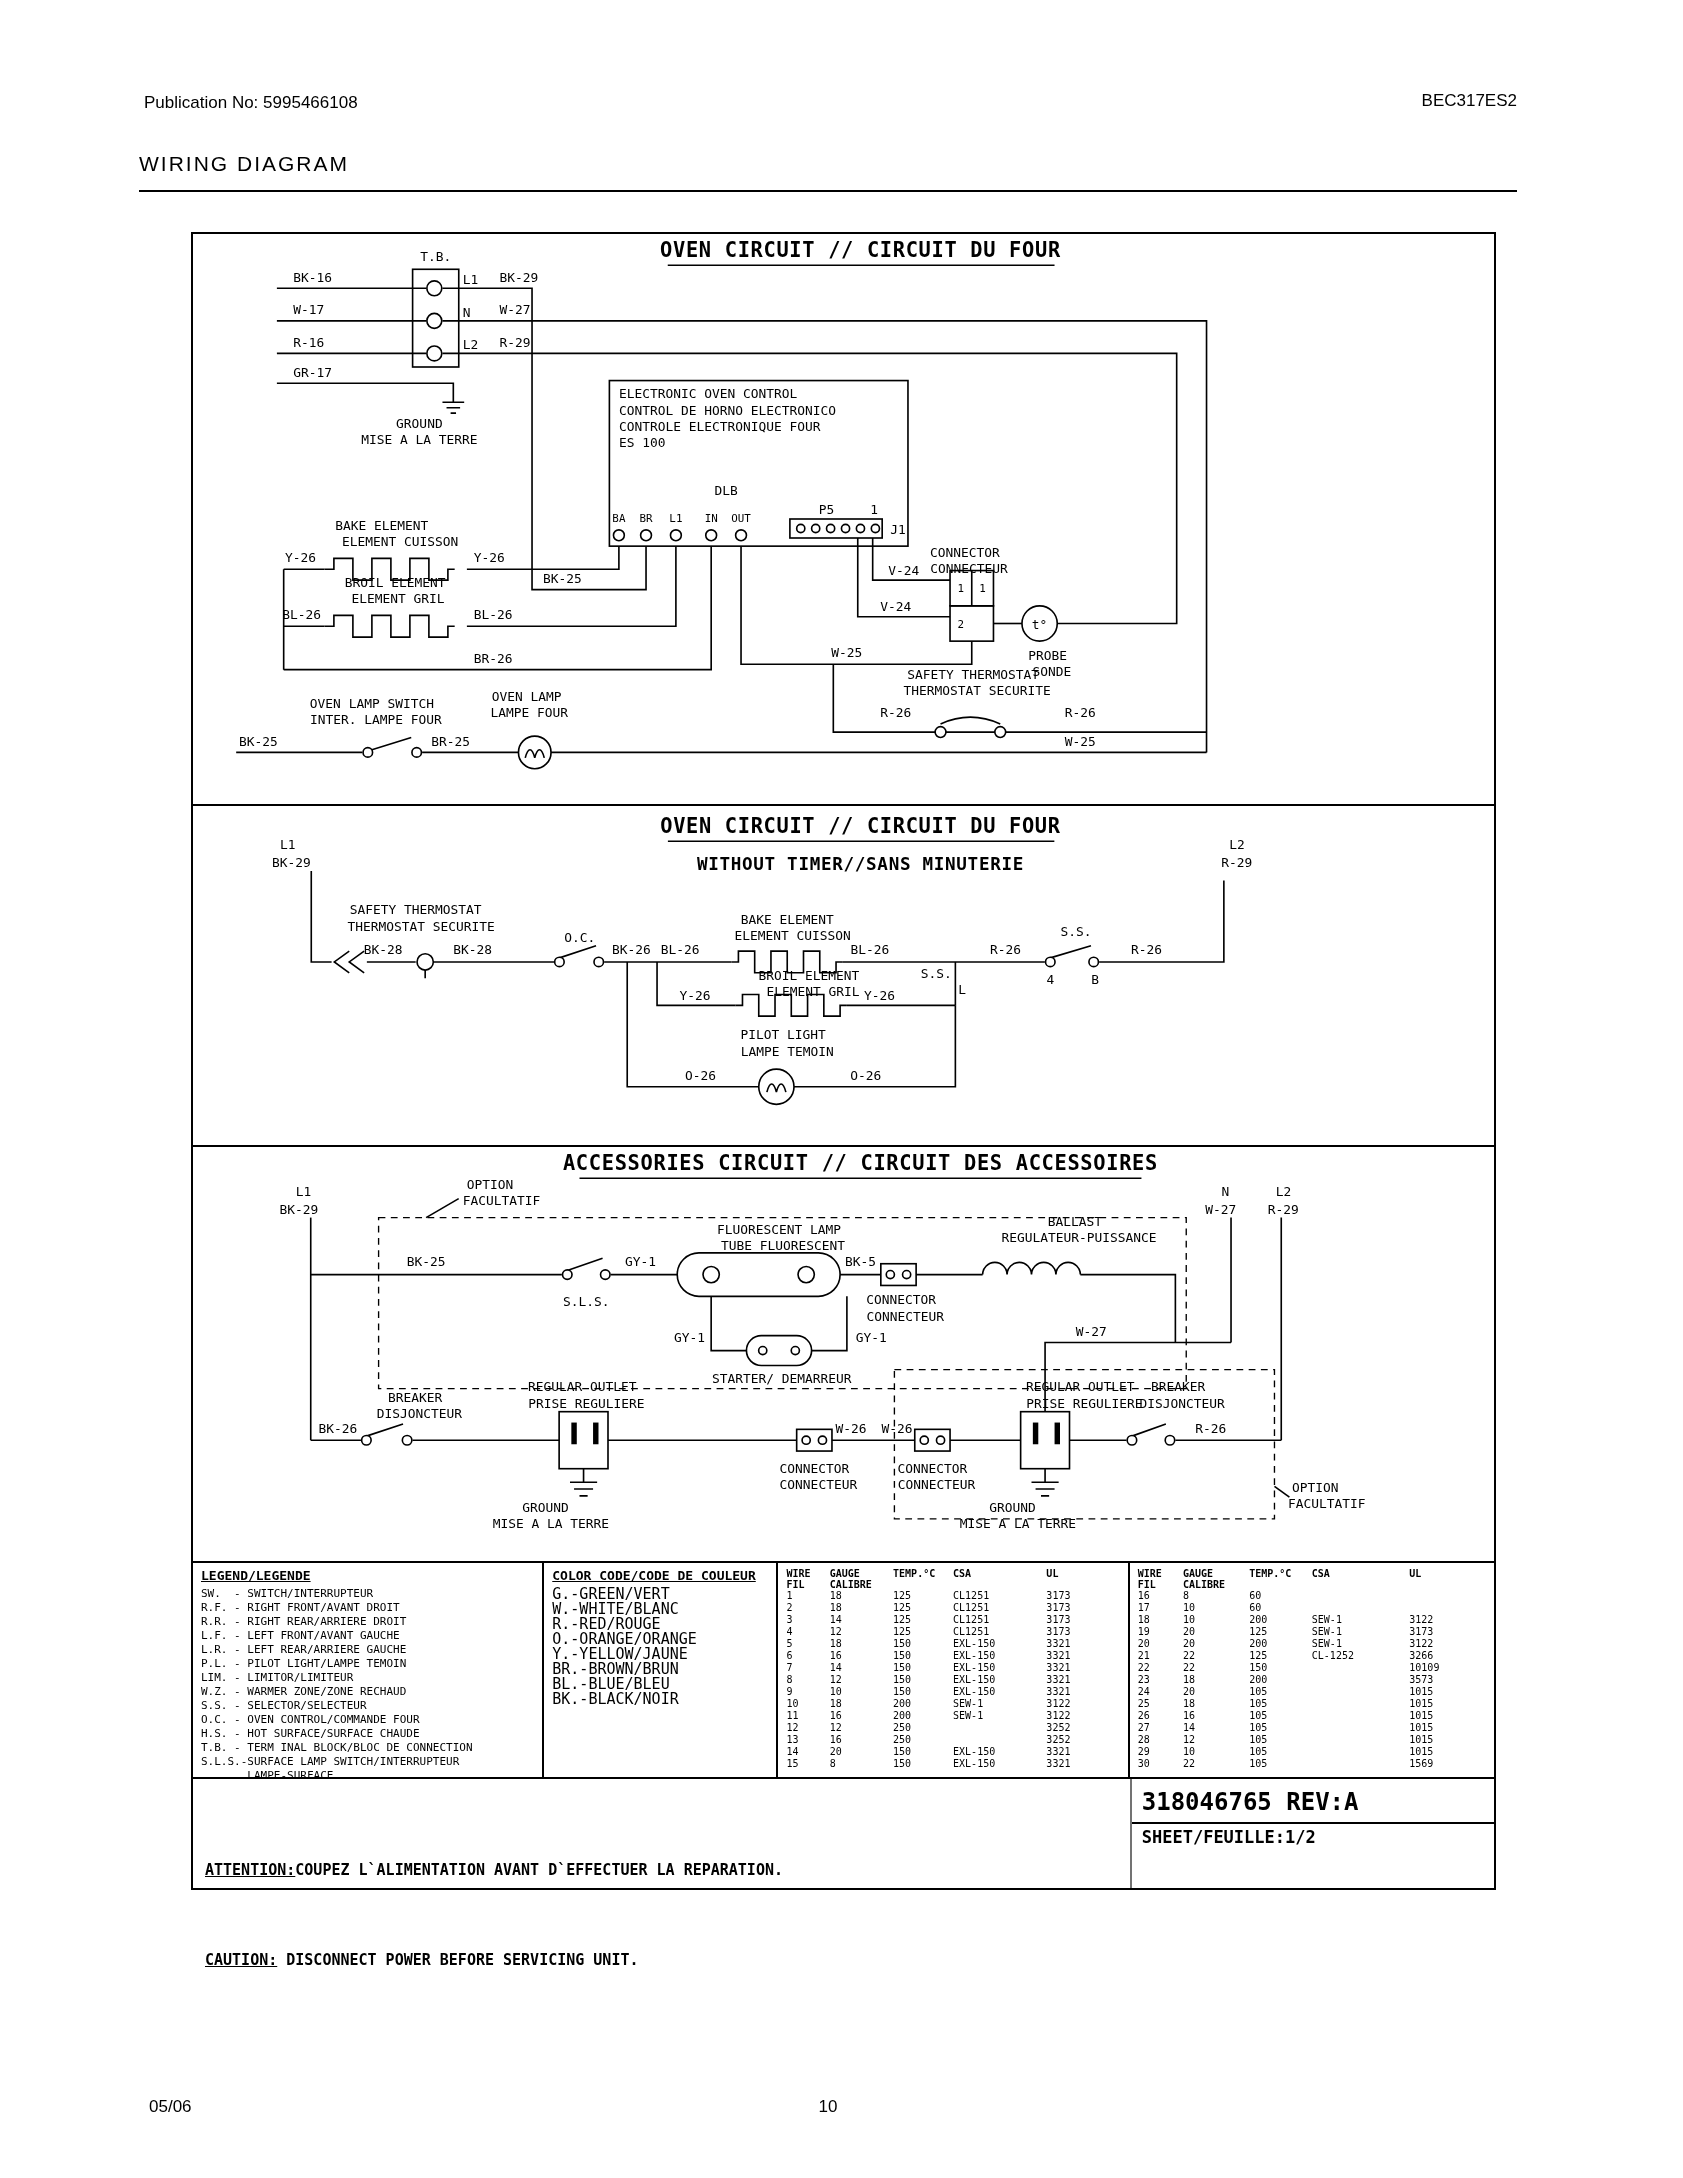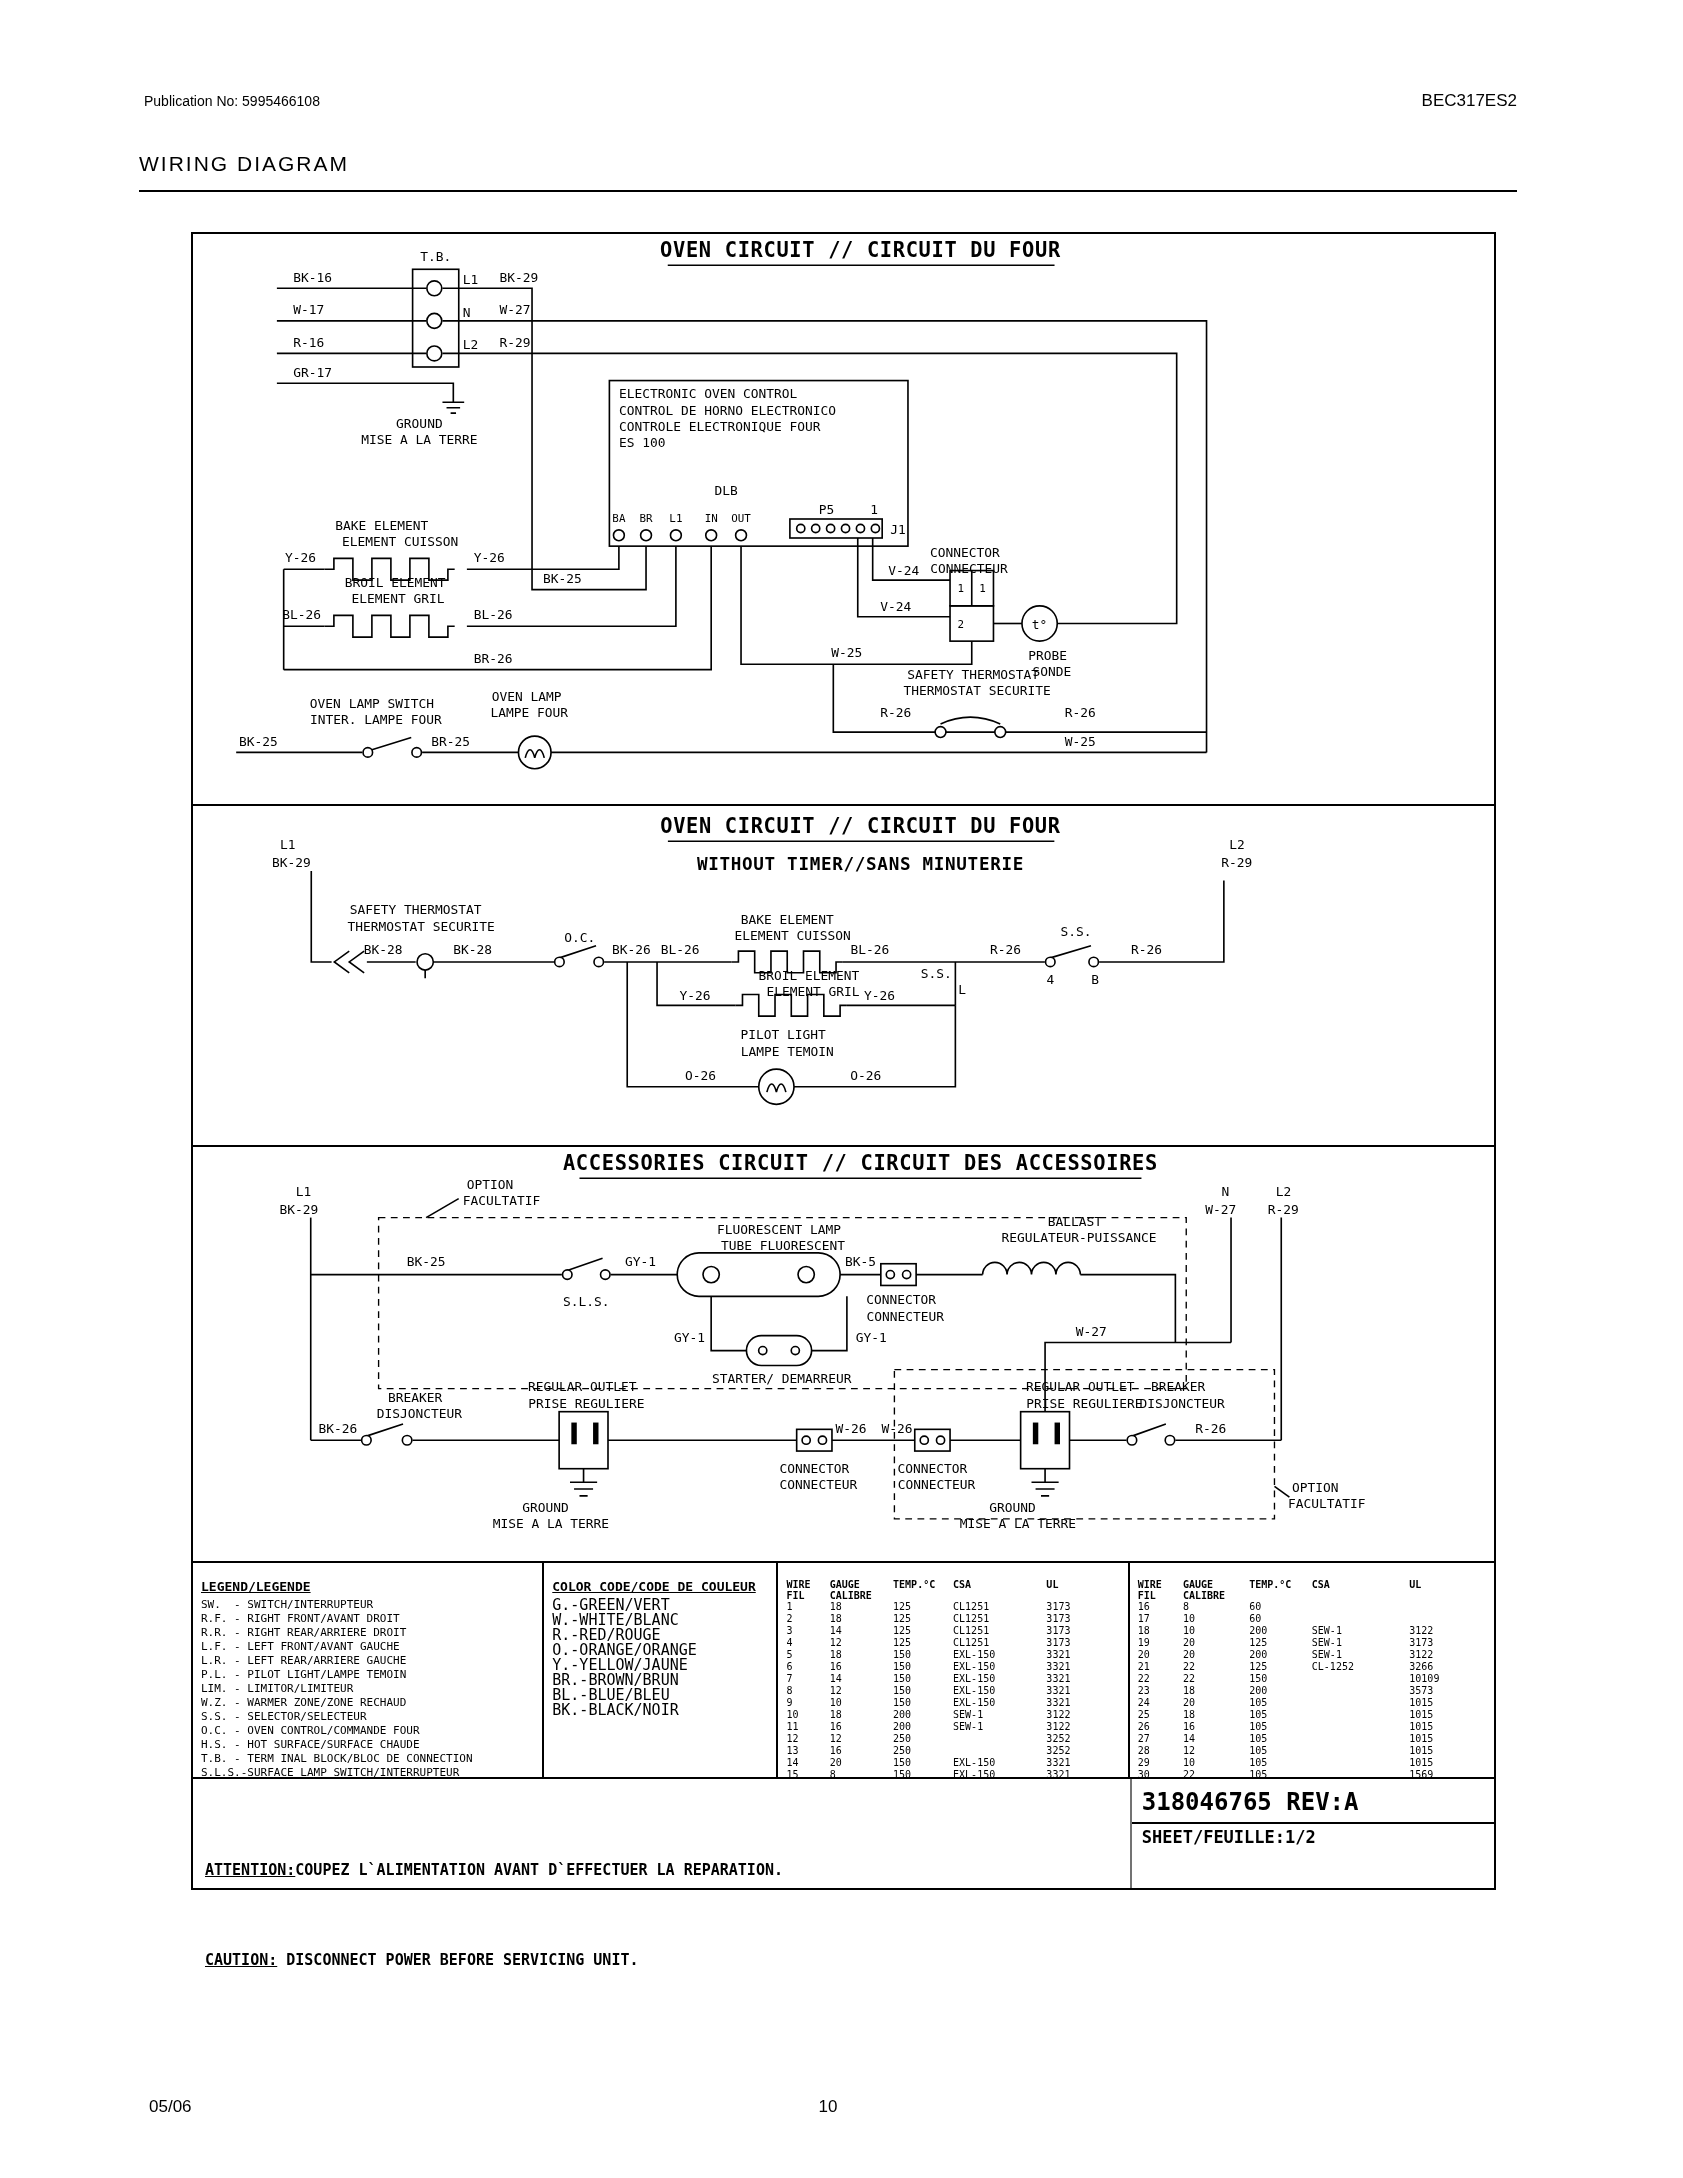--- a/index.html
+++ b/index.html
@@ -1,37 +1,37 @@
 <!DOCTYPE html>
 <html><head>
 <meta charset="utf-8">
 <style>
   *{margin:0;padding:0;box-sizing:border-box}
   html,body{width:1683px;height:2178px;background:#fff}
   .page{position:relative;width:1683px;height:2178px;font-family:"Liberation Sans",sans-serif;color:#000;background:#fff}
-  .hdr-pub{position:absolute;left:144px;top:93px;font-size:14px}
+  .hdr-pub{position:absolute;left:144px;top:93px;font-size:17px}
   .hdr-model{position:absolute;left:139px;top:91px;width:1378px;text-align:right;font-size:17px}
   .hdr-title{position:absolute;left:139px;top:152px;width:1378px;text-align:left;font-size:21px;letter-spacing:2px}
   .hdr-rule{position:absolute;left:139px;top:190px;width:1378px;border-top:2px solid #000}
   .footer-date{position:absolute;left:149px;top:2097px;font-size:17px}
   .footer-page{position:absolute;left:139px;top:2097px;width:1378px;text-align:center;font-size:17px}
   .main-box{position:absolute;left:191px;top:232px;width:1305px;border:2px solid #000;background:#fff}
   svg{display:block}
   .sec{border-bottom:2px solid #000}
   svg circle,svg rect,svg path,svg ellipse{fill:none;stroke:#000;stroke-width:1.2}
   svg .term{fill:#fff}
   svg .bar{fill:#000;stroke:none}
   svg .dash{stroke-dasharray:5 4;stroke-width:1}
   svg text{fill:#000;stroke:none;font-family:"DejaVu Sans Mono",monospace;font-size:9.5px}
   svg .tm{text-anchor:middle}
   svg .ttl{font-size:15px;font-weight:bold;letter-spacing:.5px}
   svg .ttl2{font-size:13px;font-weight:bold;letter-spacing:.5px}
   svg .sm{font-size:8px}
   .legend-row{display:flex;height:216px;font-family:"DejaVu Sans Mono",monospace;border-bottom:2px solid #000}
-  .lcol{border-right:2px solid #000;padding:16px 8px;overflow:hidden;height:100%}
+  .lcol{border-right:2px solid #000;padding:5px 8px;overflow:hidden;height:100%}
   .lcol:last-child{border-right:none}
   .col-legend{width:27%}
   .col-colors{width:18%}
   .col-wt1{width:27%}
   .col-wt2{width:28%}
   .col-title{font-size:13px;font-weight:bold;text-decoration:underline;margin-bottom:4px;white-space:pre}
   .mono-line{font-size:11px;line-height:14px;white-space:pre}
   .color-line{font-size:15px;line-height:15px;white-space:pre}
   .wt-head{display:grid;grid-template-columns:13% 19% 18% 28% 22%;font-size:10px;line-height:11px;font-weight:bold}
   .wt-row{display:grid;grid-template-columns:13% 19% 18% 28% 22%;font-size:10px;line-height:12px}

